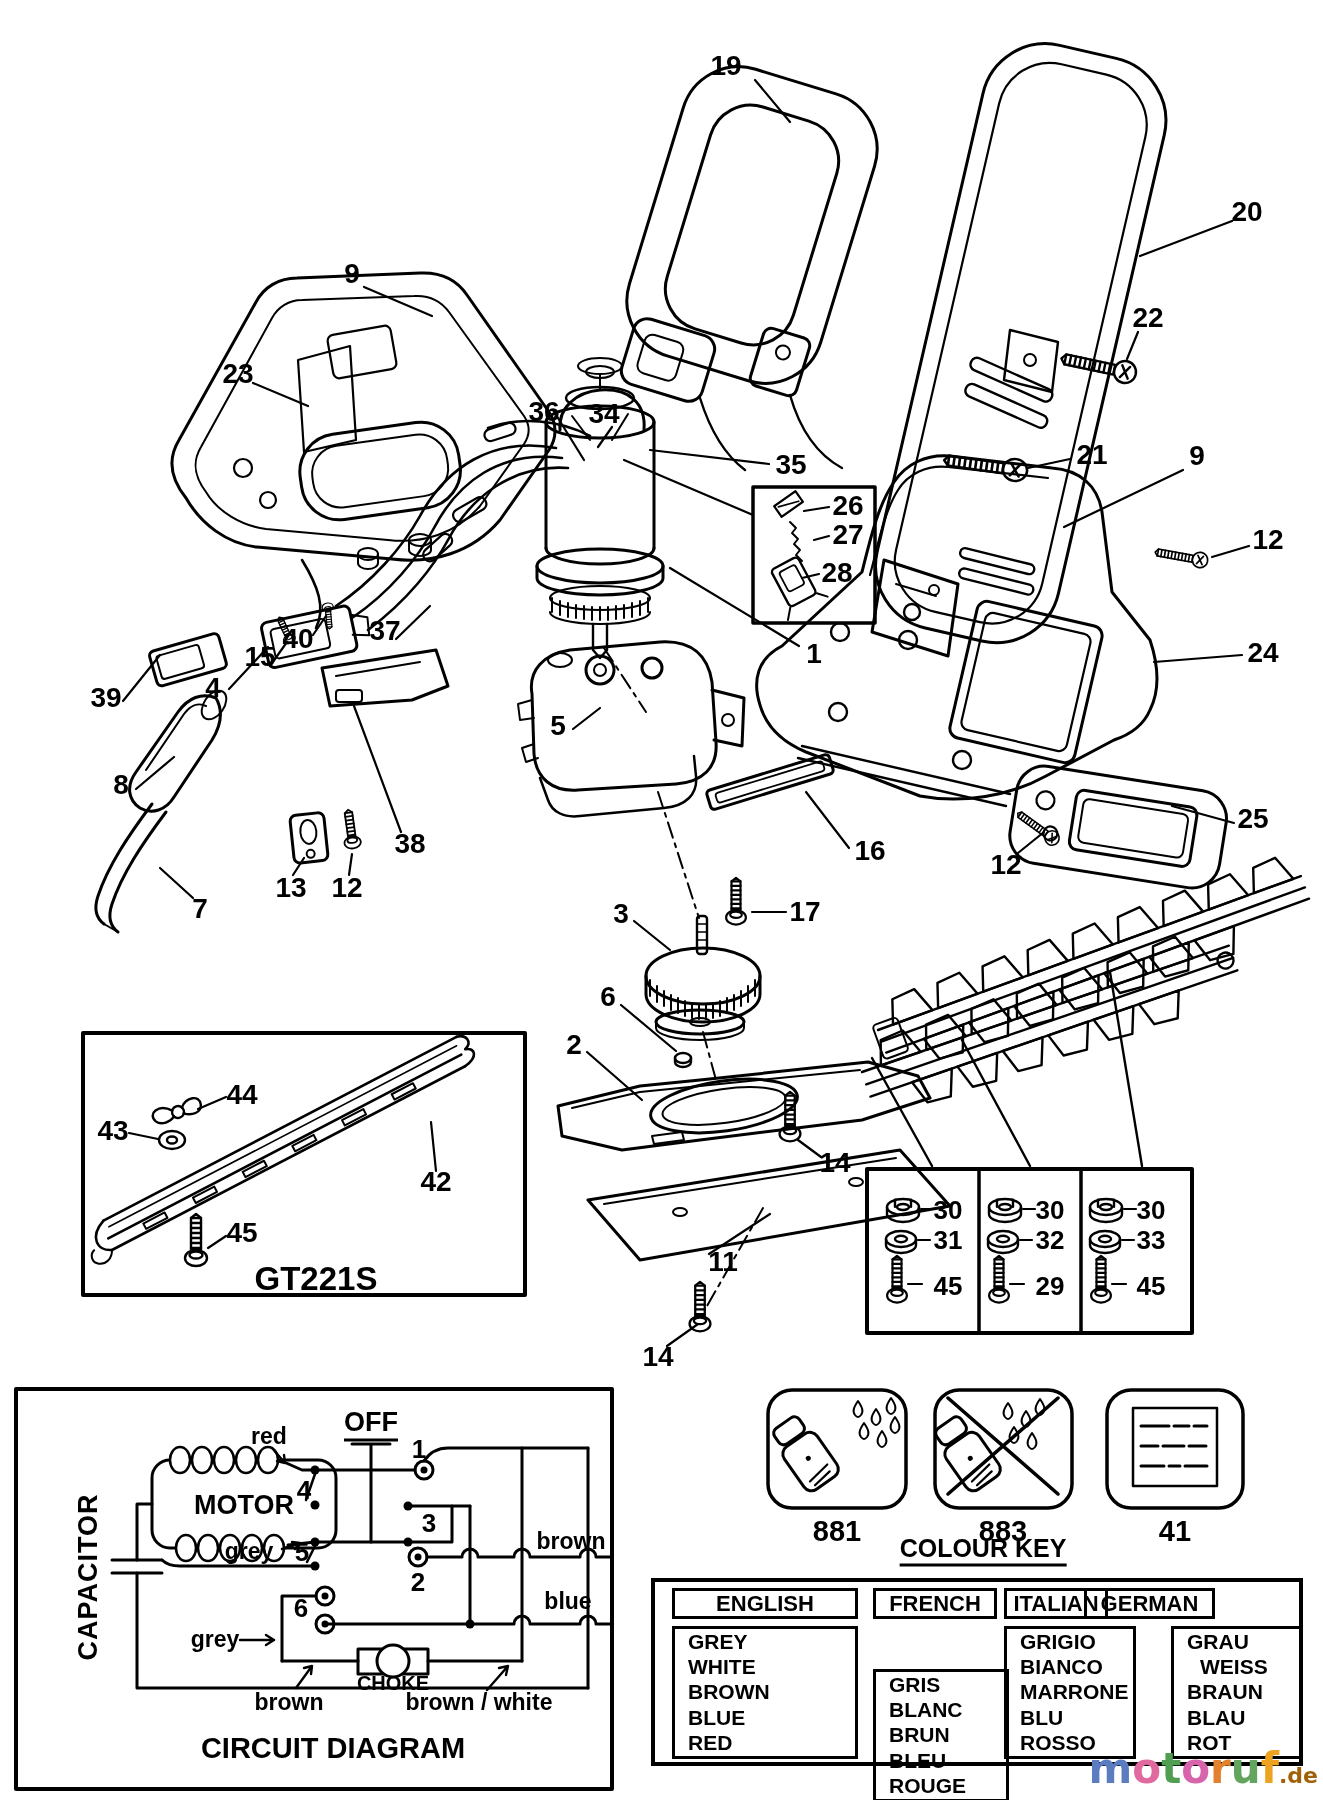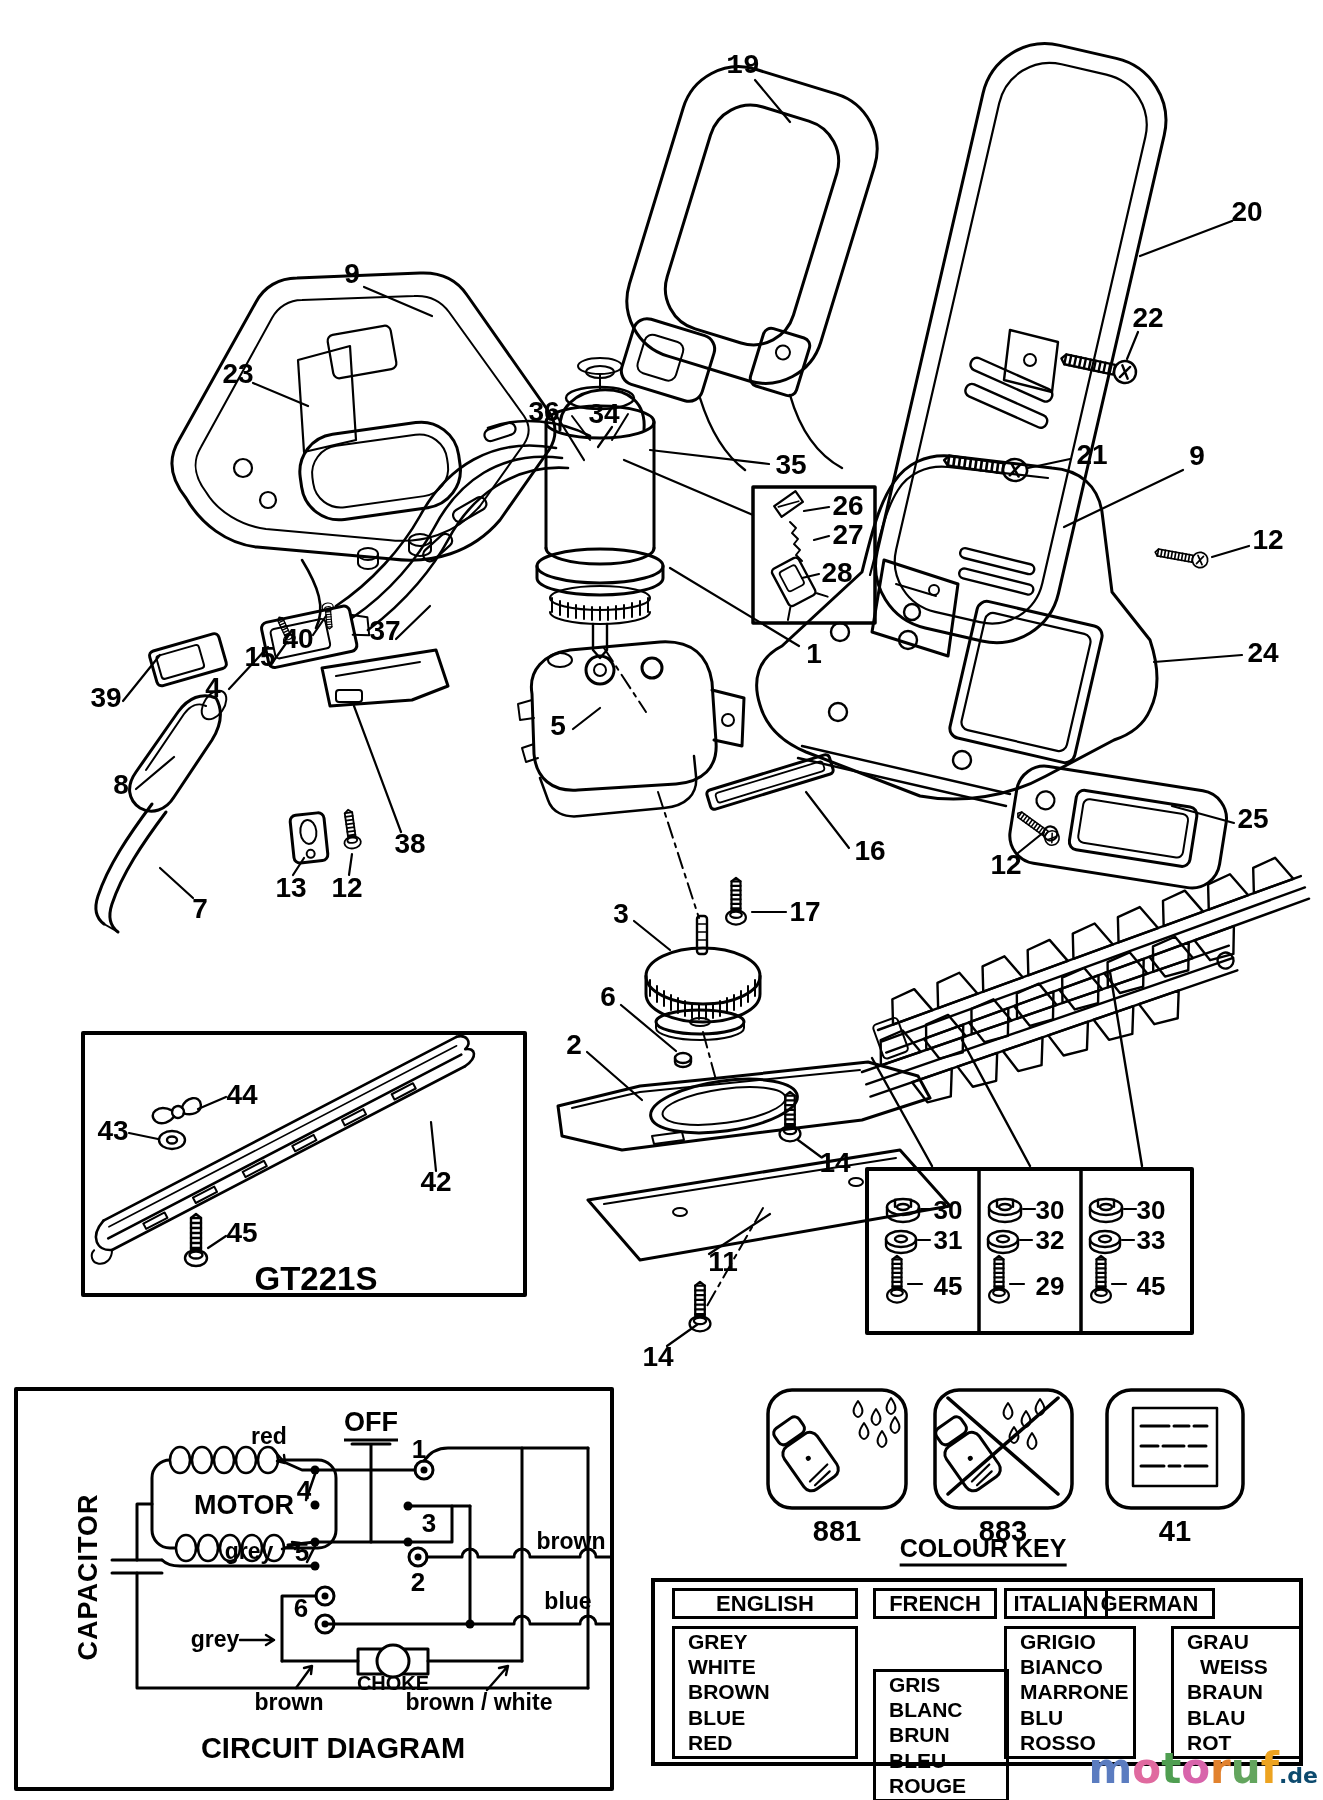--- a/index.html
+++ b/index.html
@@ -543,23 +543,23 @@
       </div>
 
   <div class="wm" style="left:1318px;top:1768px;" id="watermark">
         <span style="color: rgb(91, 124, 192);">m</span>
         <span style="color: rgb(224, 106, 159);">o</span>
         <span style="color: rgb(79, 158, 81);">t</span>
         <span style="color: rgb(216, 100, 171);">o</span>
         <span style="color: rgb(226, 130, 46);">r</span>
         <span style="color: rgb(99, 165, 94);">u</span>
         <span style="color: rgb(237, 163, 32);">f</span>
-        <span class="suf" style="color: #0c4a6e;">.de</span>
+        <span class="suf" style="color: #a16207;">.de</span>
       </div>
-<div class="lbl co" style="left: 743px; top: 66px; font-family: Liberation Mono, monospace;">19</div>
+<div class="lbl co" style="left: 726px; top: 66px;">19</div>
       <div class="lbl co" style="left: 1247px; top: 212px;">20</div>
       <div class="lbl co" style="left: 1148px; top: 318px;">22</div>
       <div class="lbl co" style="left: 1092px; top: 455px;">21</div>
       <div class="lbl co" style="left: 1197px; top: 456px;">9</div>
       <div class="lbl co" style="left: 1268px; top: 540px;">12</div>
       <div class="lbl co" style="left: 1263px; top: 653px;">24</div>
       <div class="lbl co" style="left: 1253px; top: 819px;">25</div>
       <div class="lbl co" style="left: 1006px; top: 865px;">12</div>
       <div class="lbl co" style="left: 870px; top: 851px;">16</div>
       <div class="lbl co" style="left: 352px; top: 274px;">9</div>

